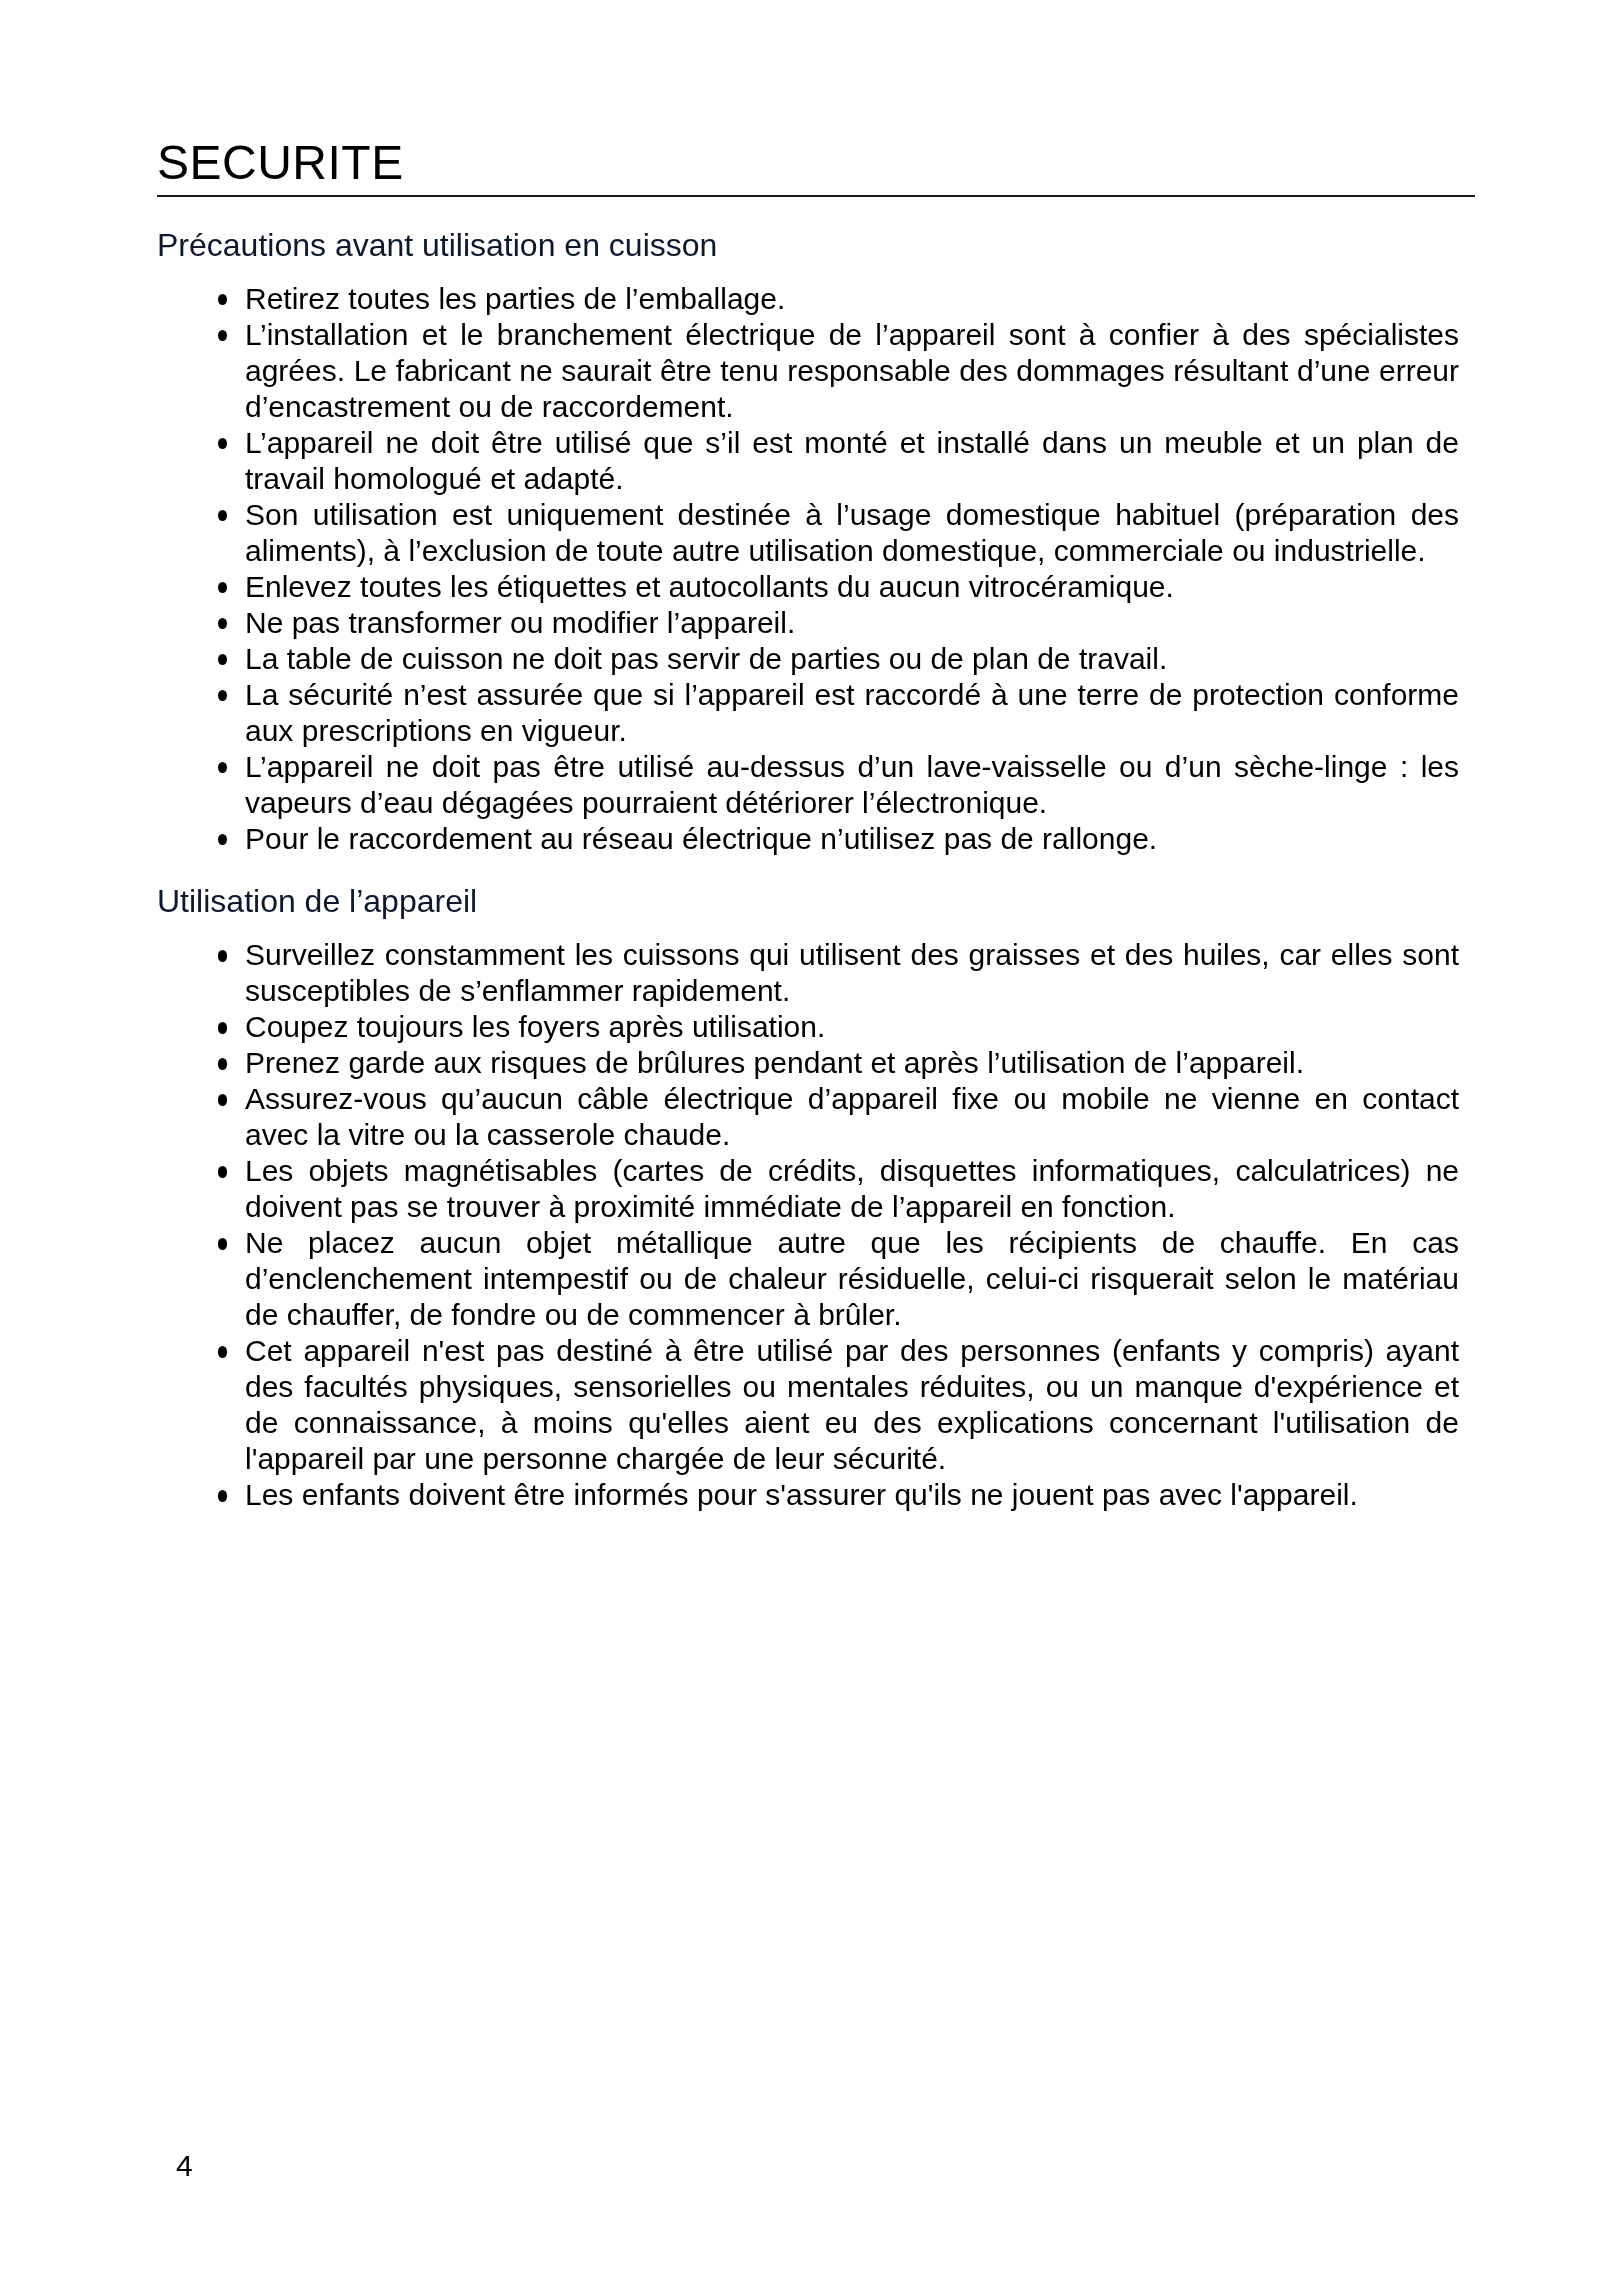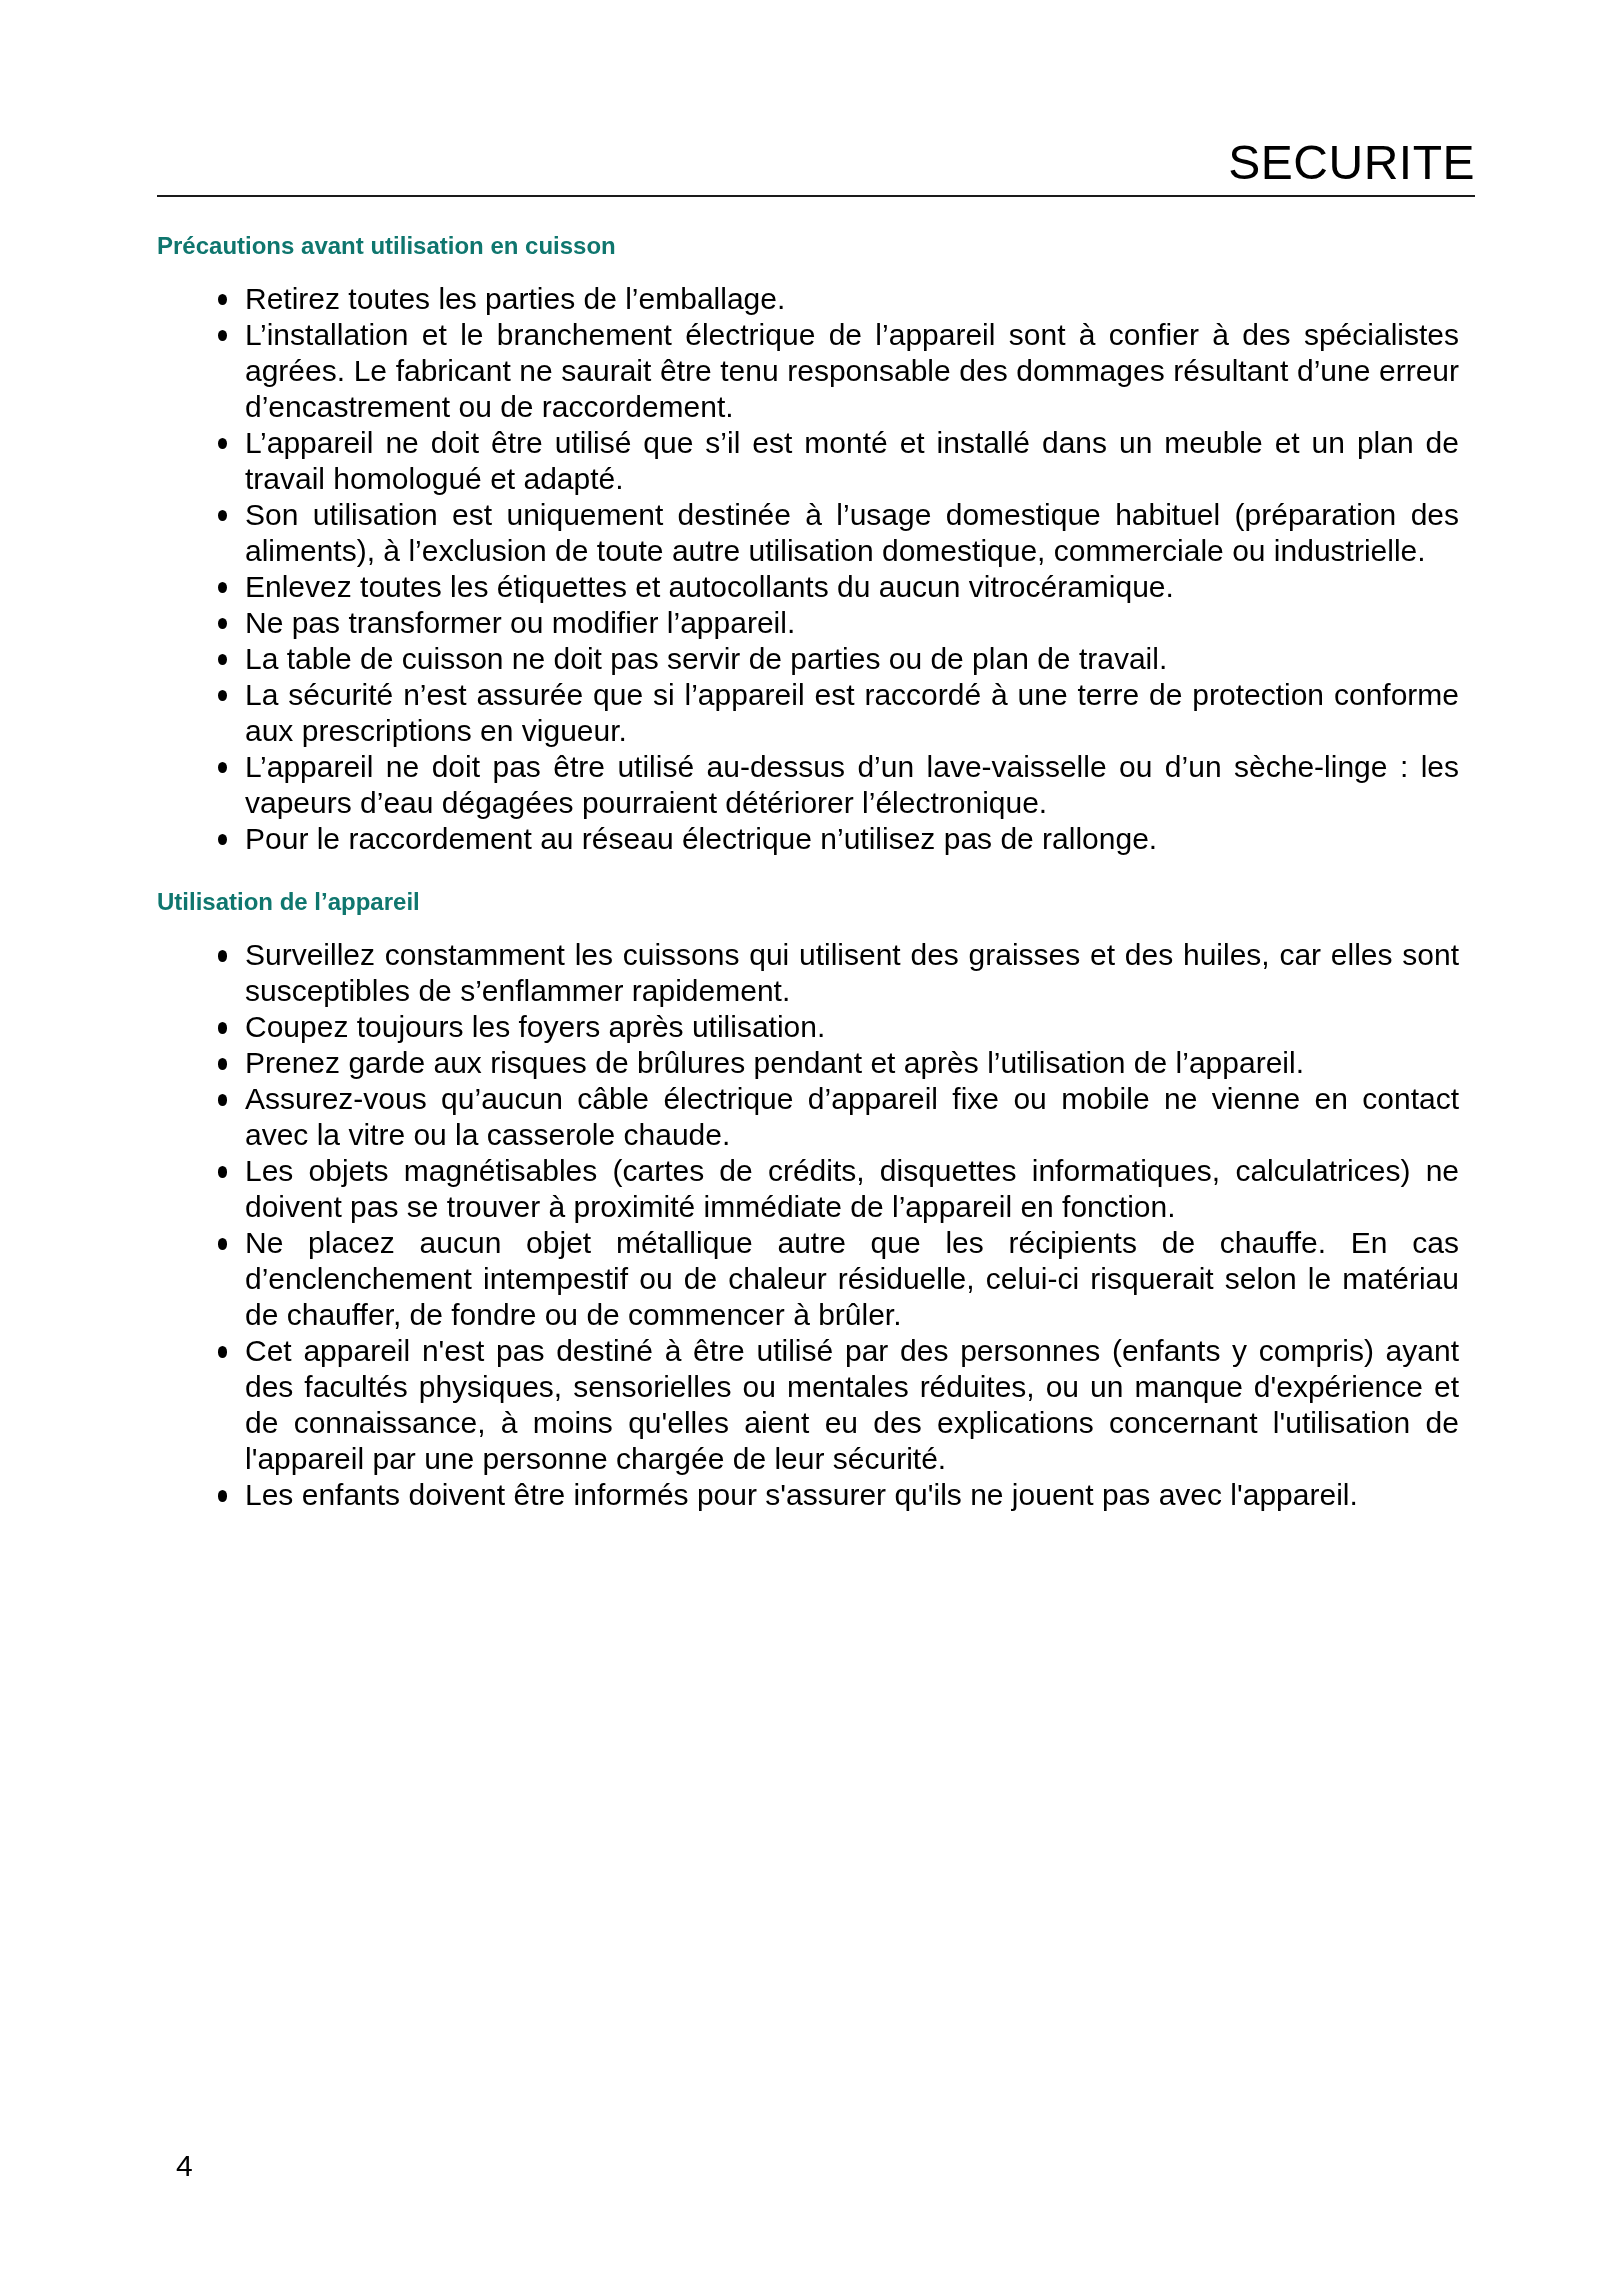--- a/index.html
+++ b/index.html
@@ -24,34 +24,33 @@
     padding: 135px 146px 0 157px;
     overflow: hidden;
   }
   h1.doc-title {
     margin: 0 0 4.9px 0;
     font-size: 48px;
     font-weight: 400;
     line-height: 55px;
     letter-spacing: 0.5px;
     color: #000000;
-    text-align: right;
   }
   .title-rule {
     height: 0;
     border: none;
     border-top: 2.9px solid #1a1a1a;
     margin: 0 0 29px 0;
   }
   h2.section-heading {
-    font-size: 24px;
-    font-weight: 700;
+    font-size: 32px;
+    font-weight: 400;
     line-height: 39px;
     margin: 25.5px 0 13.7px 0;
-    color: #0f766e;
+    color: #0f172a;
   }
   ul.bullet-list {
     margin: 16px;
     padding: 0 0 0 72px;
     list-style: none;
   }
   ul.bullet-list li {
     position: relative;
     font-size: 30px;
     line-height: 36px;

